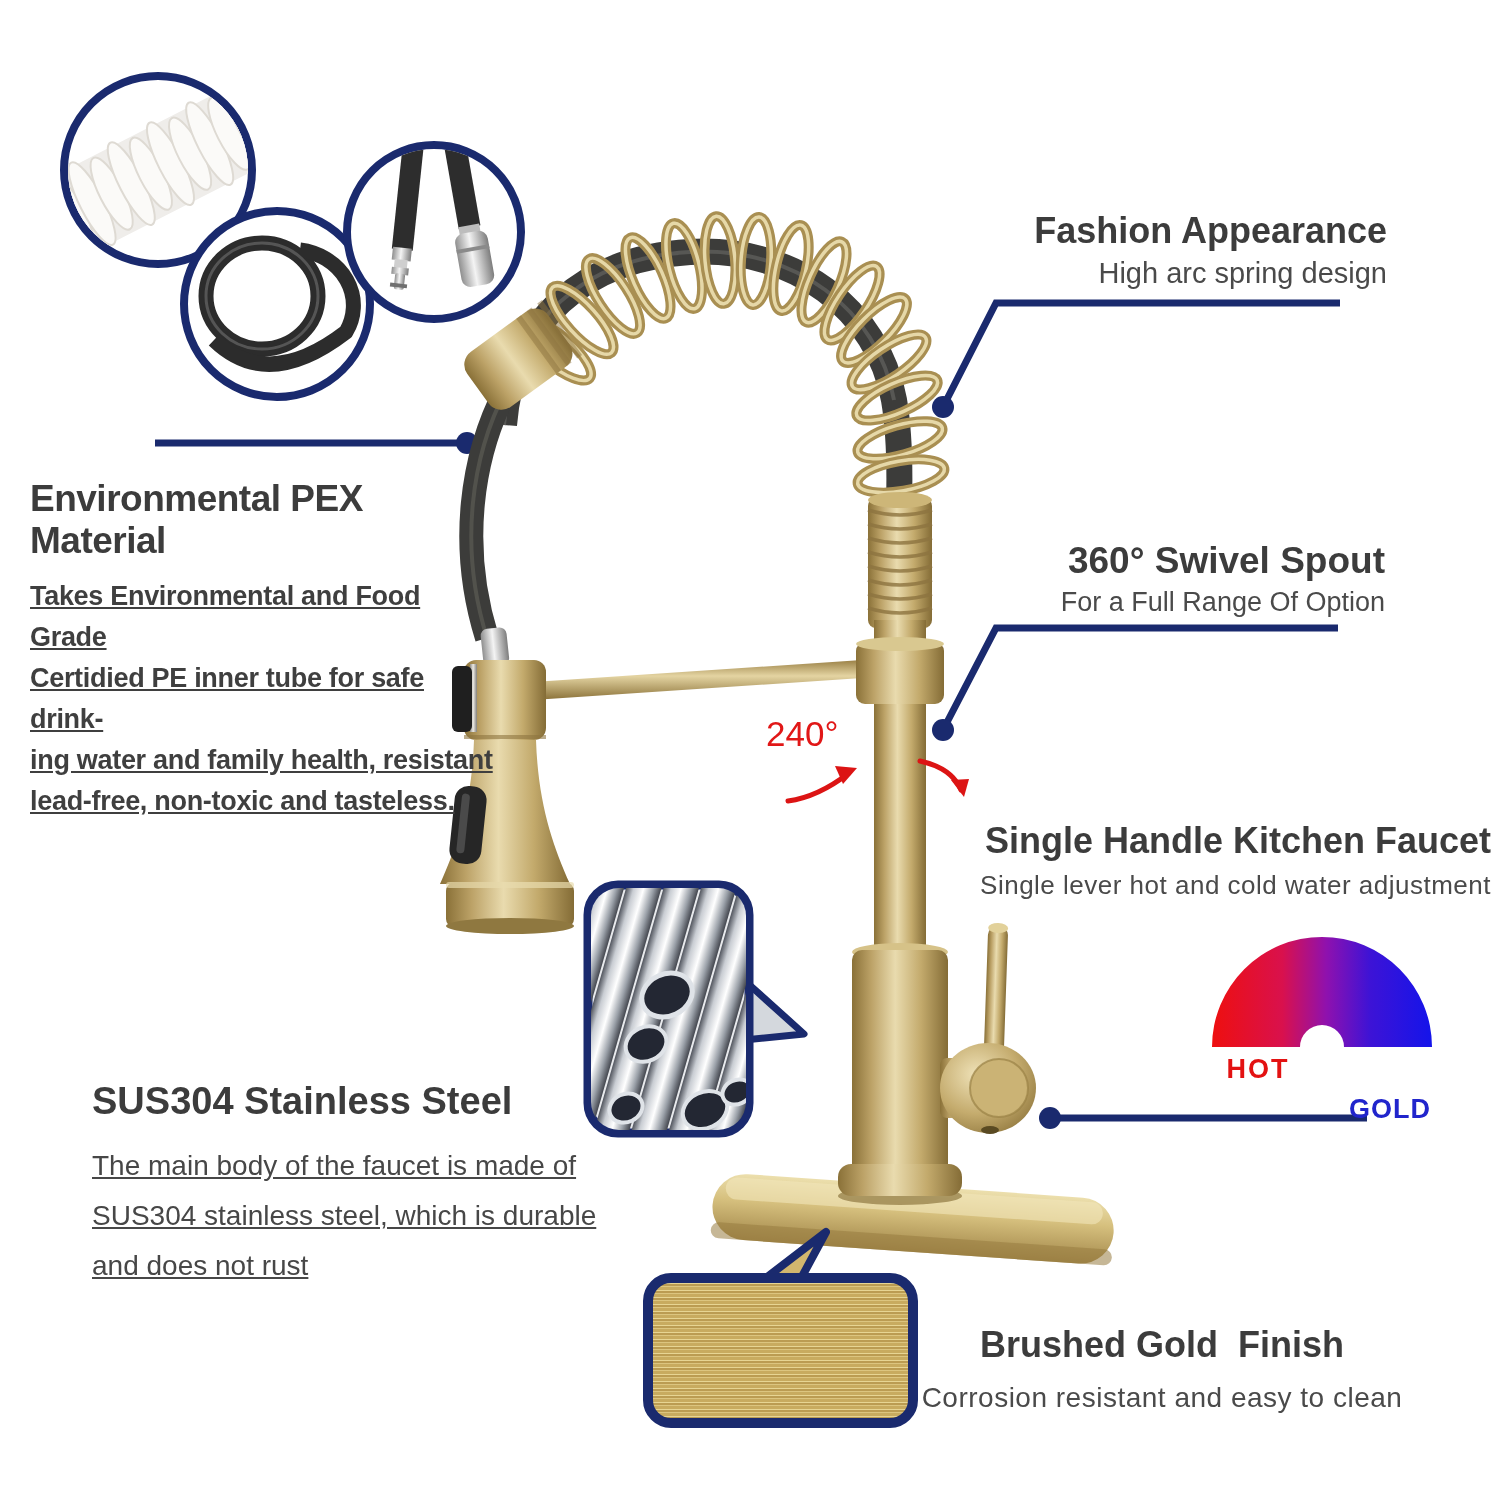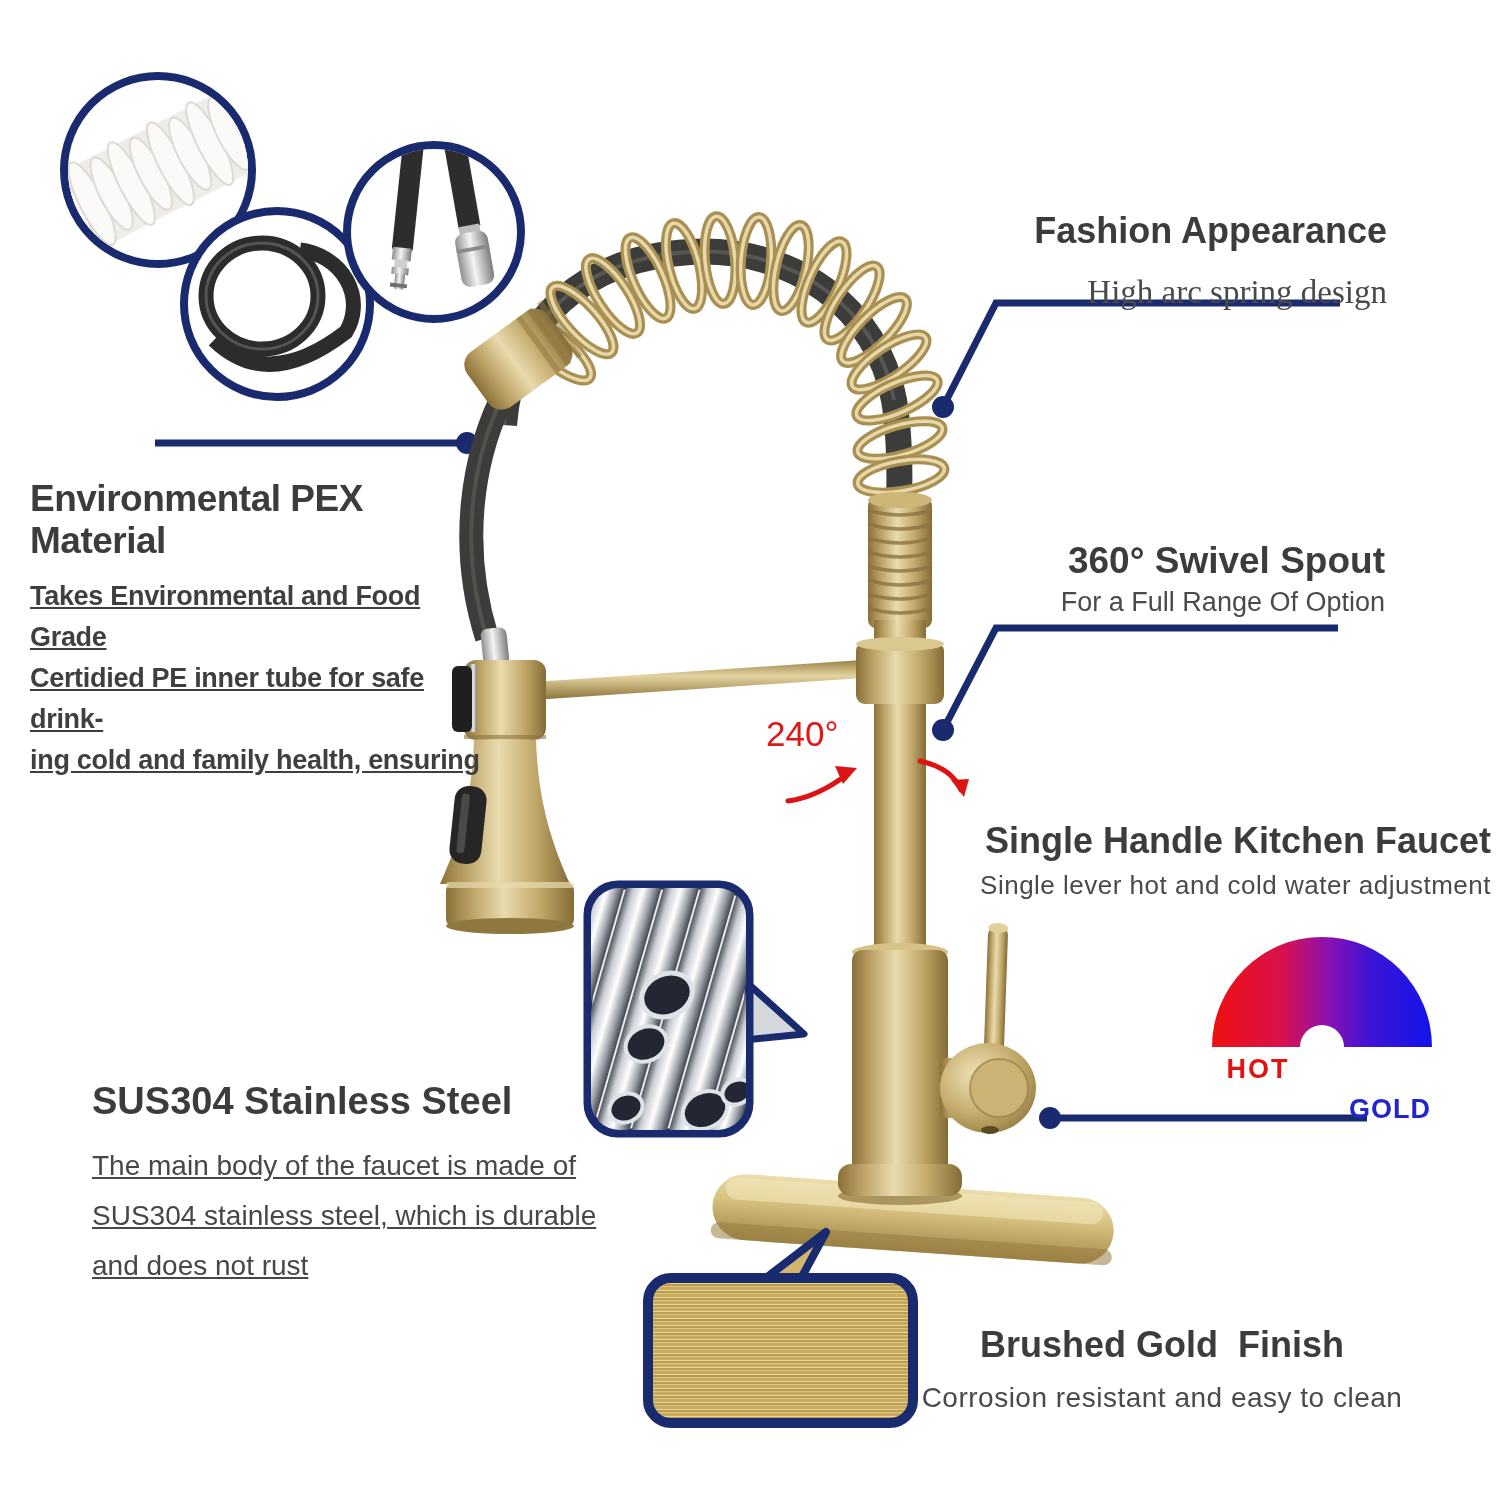--- a/index.html
+++ b/index.html
@@ -7,21 +7,21 @@
           font-family:"Liberation Sans", sans-serif;padding-left:47px;}
   #art{position:absolute;left:0;top:0;}
   .t{position:absolute;color:#3e3e3e;}
   .title{font-weight:bold;color:#3c3c3c;}
   .sub{color:#4a4a4a;}
   .right{text-align:right;}
   .center{text-align:center;margin-top:32px;}
   
   .fashion{right:160px;top:210px;}
   .fashion .title{font-size:36px;}
-  .fashion .sub{font-size:33px;margin-top:22px;font-family:Liberation Serif, serif;}
+  .fashion .sub{font-size:29px;margin-top:5px;}
   
   .swivel{right:162px;top:540px;}
   .swivel .title{font-size:37px;margin-left:32px;}
   .swivel .sub{font-size:27px;margin-top:5px;}
   
   .single{right:56px;top:820px;}
   .single .title{font-size:36px;}
   .single .sub{font-size:26px;margin-top:8px;letter-spacing:.5px;}
   
   .pex{left:30px;top:478px;width:470px;}
@@ -320,21 +320,22 @@
   <div class="t fashion right">
     <div class="title">Fashion Appearance</div>
     <div class="sub">High arc spring design</div>
   </div>
 
   <div class="t pex">
     <div class="title">Environmental PEX Material</div>
     <div class="body">
       <span class="line">Takes Environmental and Food Grade</span>
       <span class="line">Certidied PE inner tube for safe drink-</span>
-      <span class="line">ing cold and family health, ensuring</span>
+      <span class="line">ing water and family health, resistant</span>
+      <span class="line">lead-free, non-toxic and tasteless.</span>
     </div>
   </div>
 
   <div class="t swivel right">
     <div class="title">360° Swivel Spout</div>
     <div class="sub">For a Full Range Of Option</div>
   </div>
 
   <div class="t single right">
     <div class="title">Single Handle Kitchen Faucet</div>

